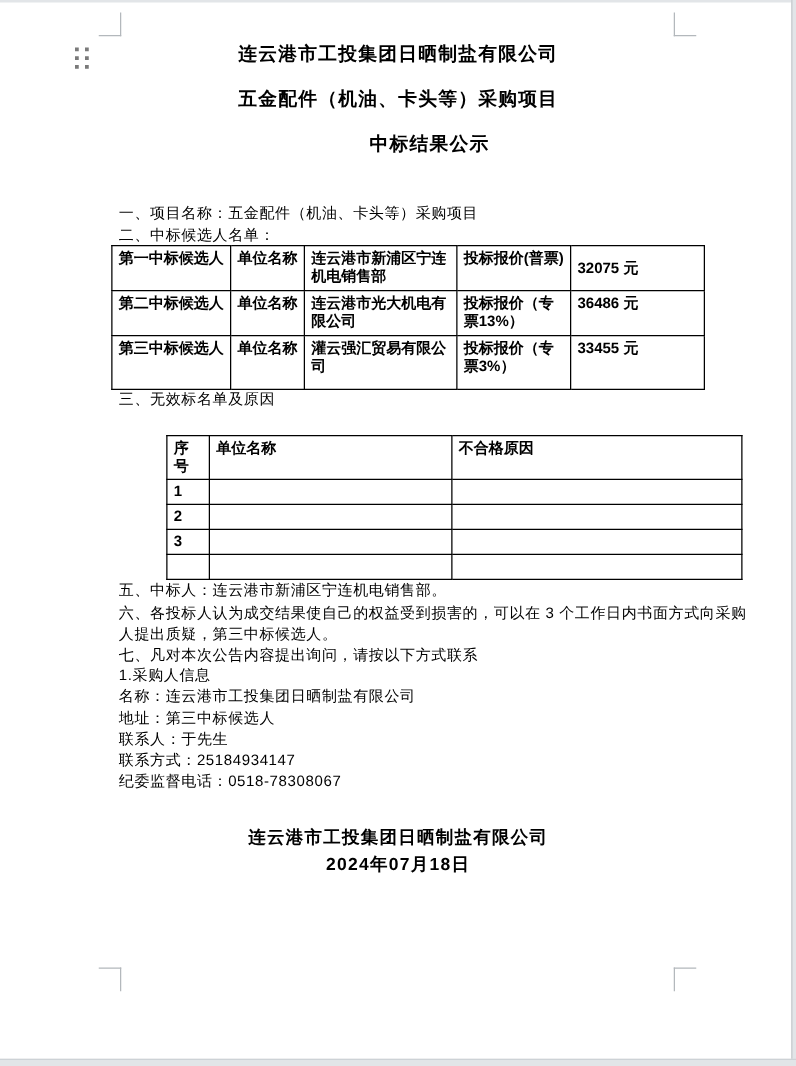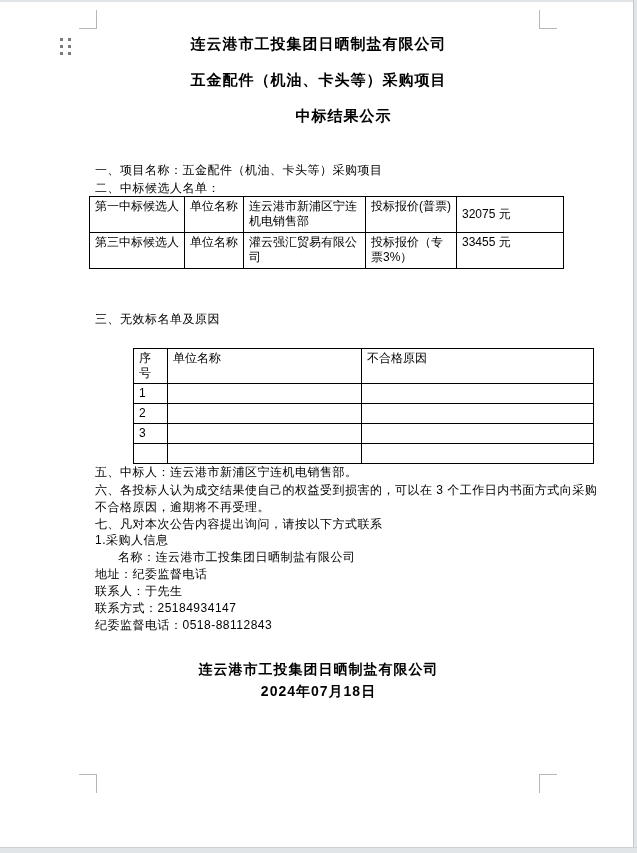--- a/index.html
+++ b/index.html
@@ -26,28 +26,28 @@
 
   .title { position:absolute; left:0; width:637px; text-align:center;
     font-weight:bold; font-size:15px; line-height:17px; letter-spacing:1px; }
   #title1 { top:35px; } #title2 { top:71px; } #title3 { top:107px;padding-left:25px; }
 
   .bline { position:absolute; left:95px; font-size:12px; line-height:15px;
     letter-spacing:0.5px; white-space:nowrap; }
   #sec1 { top:163px; } #sec2 { top:181px; } #sec3 { top:312px; }
   #sec5 { top:465px;text-align:center; } #sec6a { top:483px; } #sec6b { top:500px; }
   #sec7 { top:517px; }
-  #pinfo0 { top:533px; } #pinfo1 { top:550px;margin-left:23px; } #pinfo2 { top:567px; }
+  #pinfo0 { top:533px; } #pinfo1 { top:550px; } #pinfo2 { top:567px; }
   #pinfo3 { top:584px; } #pinfo4 { top:601px; } #pinfo5 { top:618px; }
 
   .footer-line { position:absolute; left:0; width:637px; text-align:center;
     font-weight:bold; font-size:14px; line-height:16px; letter-spacing:1px; }
   #footer-company { top:661px; } #footer-date { top:683px; }
 
-  table.doc { position:absolute; border-collapse:collapse; table-layout:fixed; }
+  table.doc { position:absolute; border-collapse:collapse; table-layout:fixed;font-weight:bold; }
   table.doc td { border:1px solid #000; padding:2px 5px; vertical-align:top;
     font-size:12px; line-height:15px; overflow:hidden; }
   #candidates-table { left:89px; top:196px; }
   #candidates-table tr { height:36px; }
   #candidates-table tr:nth-child(3) { height:43px; }
   #candidates-table td:first-child { white-space:nowrap; }
   #candidates-table td:nth-child(2) { white-space:nowrap; }
   #candidates-table tr:first-child td:last-child { vertical-align:middle; }
   #invalid-table { left:89px; top:348px;margin-left:44px; }
   #invalid-table tr { height:17px; }
@@ -93,20 +93,27 @@
   </colgroup>
   <tbody>
       <tr>
         <td>第一中标候选人</td>
         <td>单位名称</td>
         <td>连云港市新浦区宁连机电销售部</td>
         <td>投标报价(普票)</td>
         <td>32075 元</td>
       </tr>
       <tr>
+        <td>第二中标候选人</td>
+        <td>单位名称</td>
+        <td>连云港市光大机电有限公司</td>
+        <td>投标报价（专票13%）</td>
+        <td>36486 元</td>
+      </tr>
+      <tr>
         <td>第三中标候选人</td>
         <td>单位名称</td>
         <td>灌云强汇贸易有限公司</td>
         <td>投标报价（专票3%）</td>
         <td>33455 元</td>
       </tr>
     </tbody>
 </table>
 
 <div class="bline" id="sec3">三、无效标名单及原因</div>
@@ -141,24 +148,24 @@
       <tr>
         <td></td>
         <td></td>
         <td></td>
       </tr>
     </tbody>
 </table>
 
 <div class="bline" id="sec5">五、中标人：连云港市新浦区宁连机电销售部。</div>
 <div class="bline" id="sec6a">六、各投标人认为成交结果使自己的权益受到损害的，可以在 3 个工作日内书面方式向采购</div>
-<div class="bline" id="sec6b">不合格原因，逾期将不再受理。</div>
+<div class="bline" id="sec6b">人提出质疑，第三中标候选人。</div>
 <div class="bline" id="sec7">七、凡对本次公告内容提出询问，请按以下方式联系</div>
 
 <div class="bline" id="pinfo0">1.采购人信息</div>
 <div class="bline" id="pinfo1">名称：连云港市工投集团日晒制盐有限公司</div>
-<div class="bline" id="pinfo2">地址：纪委监督电话</div>
+<div class="bline" id="pinfo2">地址：第三中标候选人</div>
 <div class="bline" id="pinfo3">联系人：于先生</div>
 <div class="bline" id="pinfo4">联系方式：25184934147</div>
-<div class="bline" id="pinfo5">纪委监督电话：0518-88112843</div>
+<div class="bline" id="pinfo5">纪委监督电话：0518-78308067</div>
 
 <div class="footer-line" id="footer-company">连云港市工投集团日晒制盐有限公司</div>
 <div class="footer-line" id="footer-date">2024年07月18日</div>
 
 </body></html>

